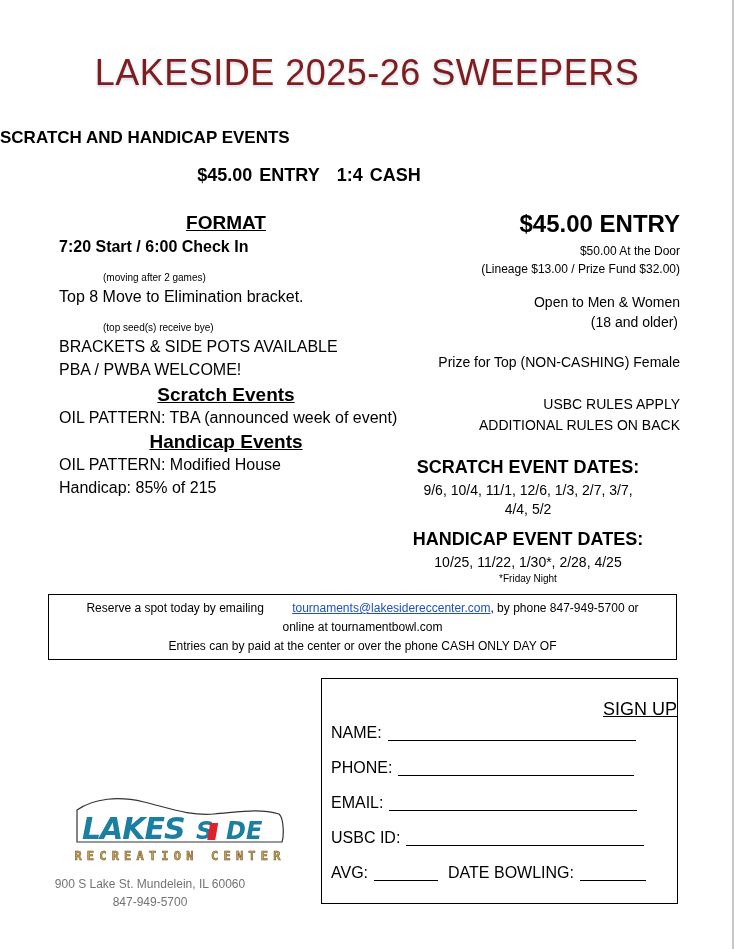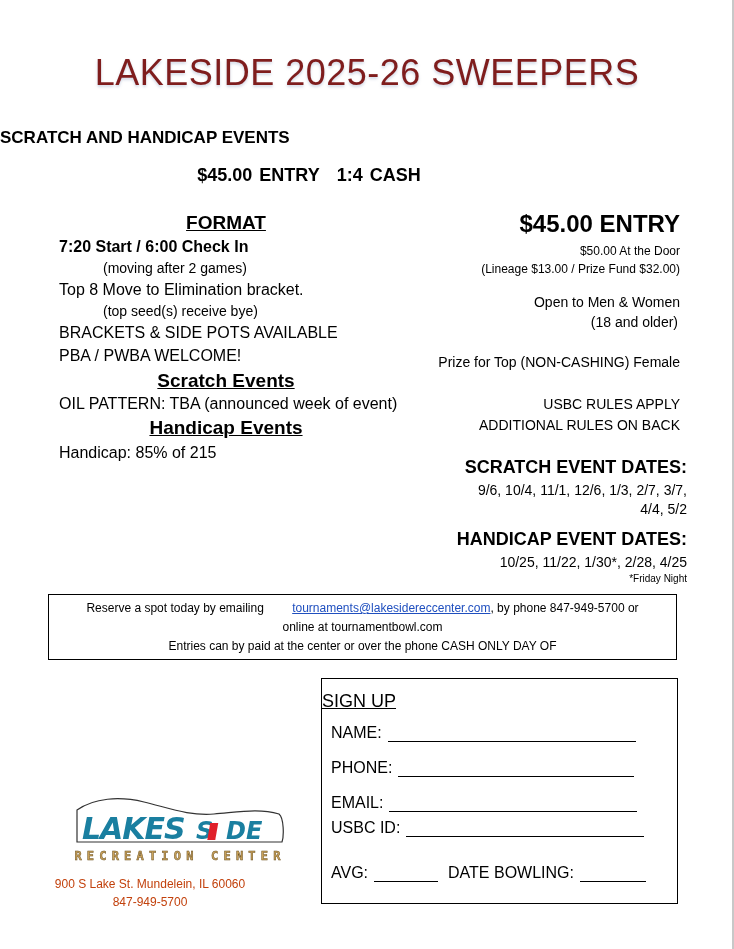--- a/index.html
+++ b/index.html
@@ -15,45 +15,45 @@
     text-shadow: 0 2px 3px rgba(120,140,180,0.35);
   }
   .sub1 { left: 0; width: 734px; top: 128px; font-size: 17px; font-weight: bold; }
   .sub2 { left: 0; width: 618px; top: 165px; text-align: center; font-size: 18px; font-weight: bold; word-spacing: 2px; }
   .sub2 .gap { display: inline-block; width: 10px; }
 
   .left { left: 59px; top: 212px; width: 350px; }
   .left .hd { text-align: center; font-weight: bold; text-decoration: underline; font-size: 19px; width: 334px; }
   .left .bold { font-weight: bold; font-size: 16px; margin-top: 4px; }
   .left .ln { font-size: 16px; margin-top: 5px; }
-  .left .indent { font-size: 14px; padding-left: 44px; margin-top: 4px; }
+  .left .indent { font-size: 10px; padding-left: 44px; margin-top: 16px; }
 
   .right { right: 54px; top: 210px; width: 300px; text-align: right; }
   .right .big { font-size: 24px; font-weight: bold; }
   .right .sm { font-size: 12px; margin-top: 4px; }
   .right .md { font-size: 14px; }
-  .center-r { left: 419px; width: 268px; text-align: right; }
+  .center-r { left: 394px; width: 268px; text-align: center; }
   .dates-h { font-size: 18px; font-weight: bold; }
   .dates { font-size: 14px; }
 
   .box1 {
     left: 48px; top: 594px; width: 629px; height: 66px; border: 1.5px solid #000;
     text-align: center; font-size: 12px; line-height: 19px; padding-top: 4px; box-sizing: border-box;
   }
   .box1 a { color: #1f4fbf; text-decoration: underline; padding-left: 25px; }
 
   .box2 {
     left: 321px; top: 678px; width: 357px; height: 226px; border: 1.5px solid #000; box-sizing: border-box;
   }
-  .signup-title { text-align: left; font-size: 18px; text-decoration: underline; margin-top: 12px; }
-  .field { position: absolute; left: 9px; font-size: 16px; display: flex; align-items: flex-end; }
+  .signup-title { text-align: right; font-size: 18px; text-decoration: underline; margin-top: 20px; }
+  .field { position: absolute; left: 9px; font-size: 16px; display: flex; }
   .blank { display: inline-block; border-bottom: 1px solid #000; height: 16px; margin-left: 6px; }
 
   .logo { left: 42px; top: 796px; width: 212px; height: 68px; margin-left: 32px; }
-  .addr { left: 35px; width: 230px; text-align: center; font-size: 12px; color: #c2410c; }
+  .addr { left: 35px; width: 230px; text-align: center; font-size: 12px; color: #737373; }
 </style>
 </head>
 <body>
 
 <div class="edge"></div>
 
 <div class="abs title">LAKESIDE 2025-26 SWEEPERS</div>
 <div class="abs sub1">SCRATCH AND HANDICAP EVENTS</div>
 <div class="abs sub2">
   <span>$45.00 ENTRY</span><span class="gap"></span>
@@ -64,20 +64,21 @@
   <div class="hd">FORMAT</div>
   <div class="bold">7:20 Start / 6:00 Check In</div>
   <div class="indent">(moving after 2 games)</div>
   <div class="ln">Top 8 Move to Elimination bracket.</div>
   <div class="indent">(top seed(s) receive bye)</div>
   <div class="ln">BRACKETS &amp; SIDE POTS AVAILABLE</div>
   <div class="ln">PBA / PWBA WELCOME!</div>
   <div class="hd" style="margin-top:5px">Scratch Events</div>
   <div class="ln" style="margin-top:3px">OIL PATTERN: TBA (announced week of event)</div>
   <div class="hd" style="margin-top:4px">Handicap Events</div>
+  <div class="ln" style="margin-top:3px">OIL PATTERN: Modified House</div>
   <div class="ln">Handicap: 85% of 215</div>
 </div>
 
 <div class="abs right">
   <div class="big">$45.00 ENTRY</div>
   <div class="sm" style="margin-top:6px">$50.00 At the Door</div>
   <div class="sm">(Lineage $13.00 / Prize Fund $32.00)</div>
   <div class="md" style="margin-top:18px">Open to Men &amp; Women</div>
   <div class="md" style="margin-top:4px;padding-right:2px">(18 and older)</div>
   <div class="md" style="margin-top:24px">Prize for Top (NON-CASHING) Female</div>
@@ -112,21 +113,21 @@
       <span class="blank" style="width:248px"></span>
   </div>
   <div class="field" style="top:80px">
     <span>PHONE:</span>
       <span class="blank" style="width:236px"></span>
   </div>
   <div class="field" style="top:115px">
     <span>EMAIL:</span>
       <span class="blank" style="width:248px"></span>
   </div>
-  <div class="field" style="top:140px">
+  <div class="field" style="top:150px">
     <span>USBC ID:</span>
       <span class="blank" style="width:238px"></span>
   </div>
   <div class="field" style="top:185px">
     <span>AVG:</span>
       <span class="blank" style="width:64px;margin-right:10px"></span>
     <span>DATE BOWLING:</span>
       <span class="blank" style="width:66px"></span>
   </div>
 </div>

